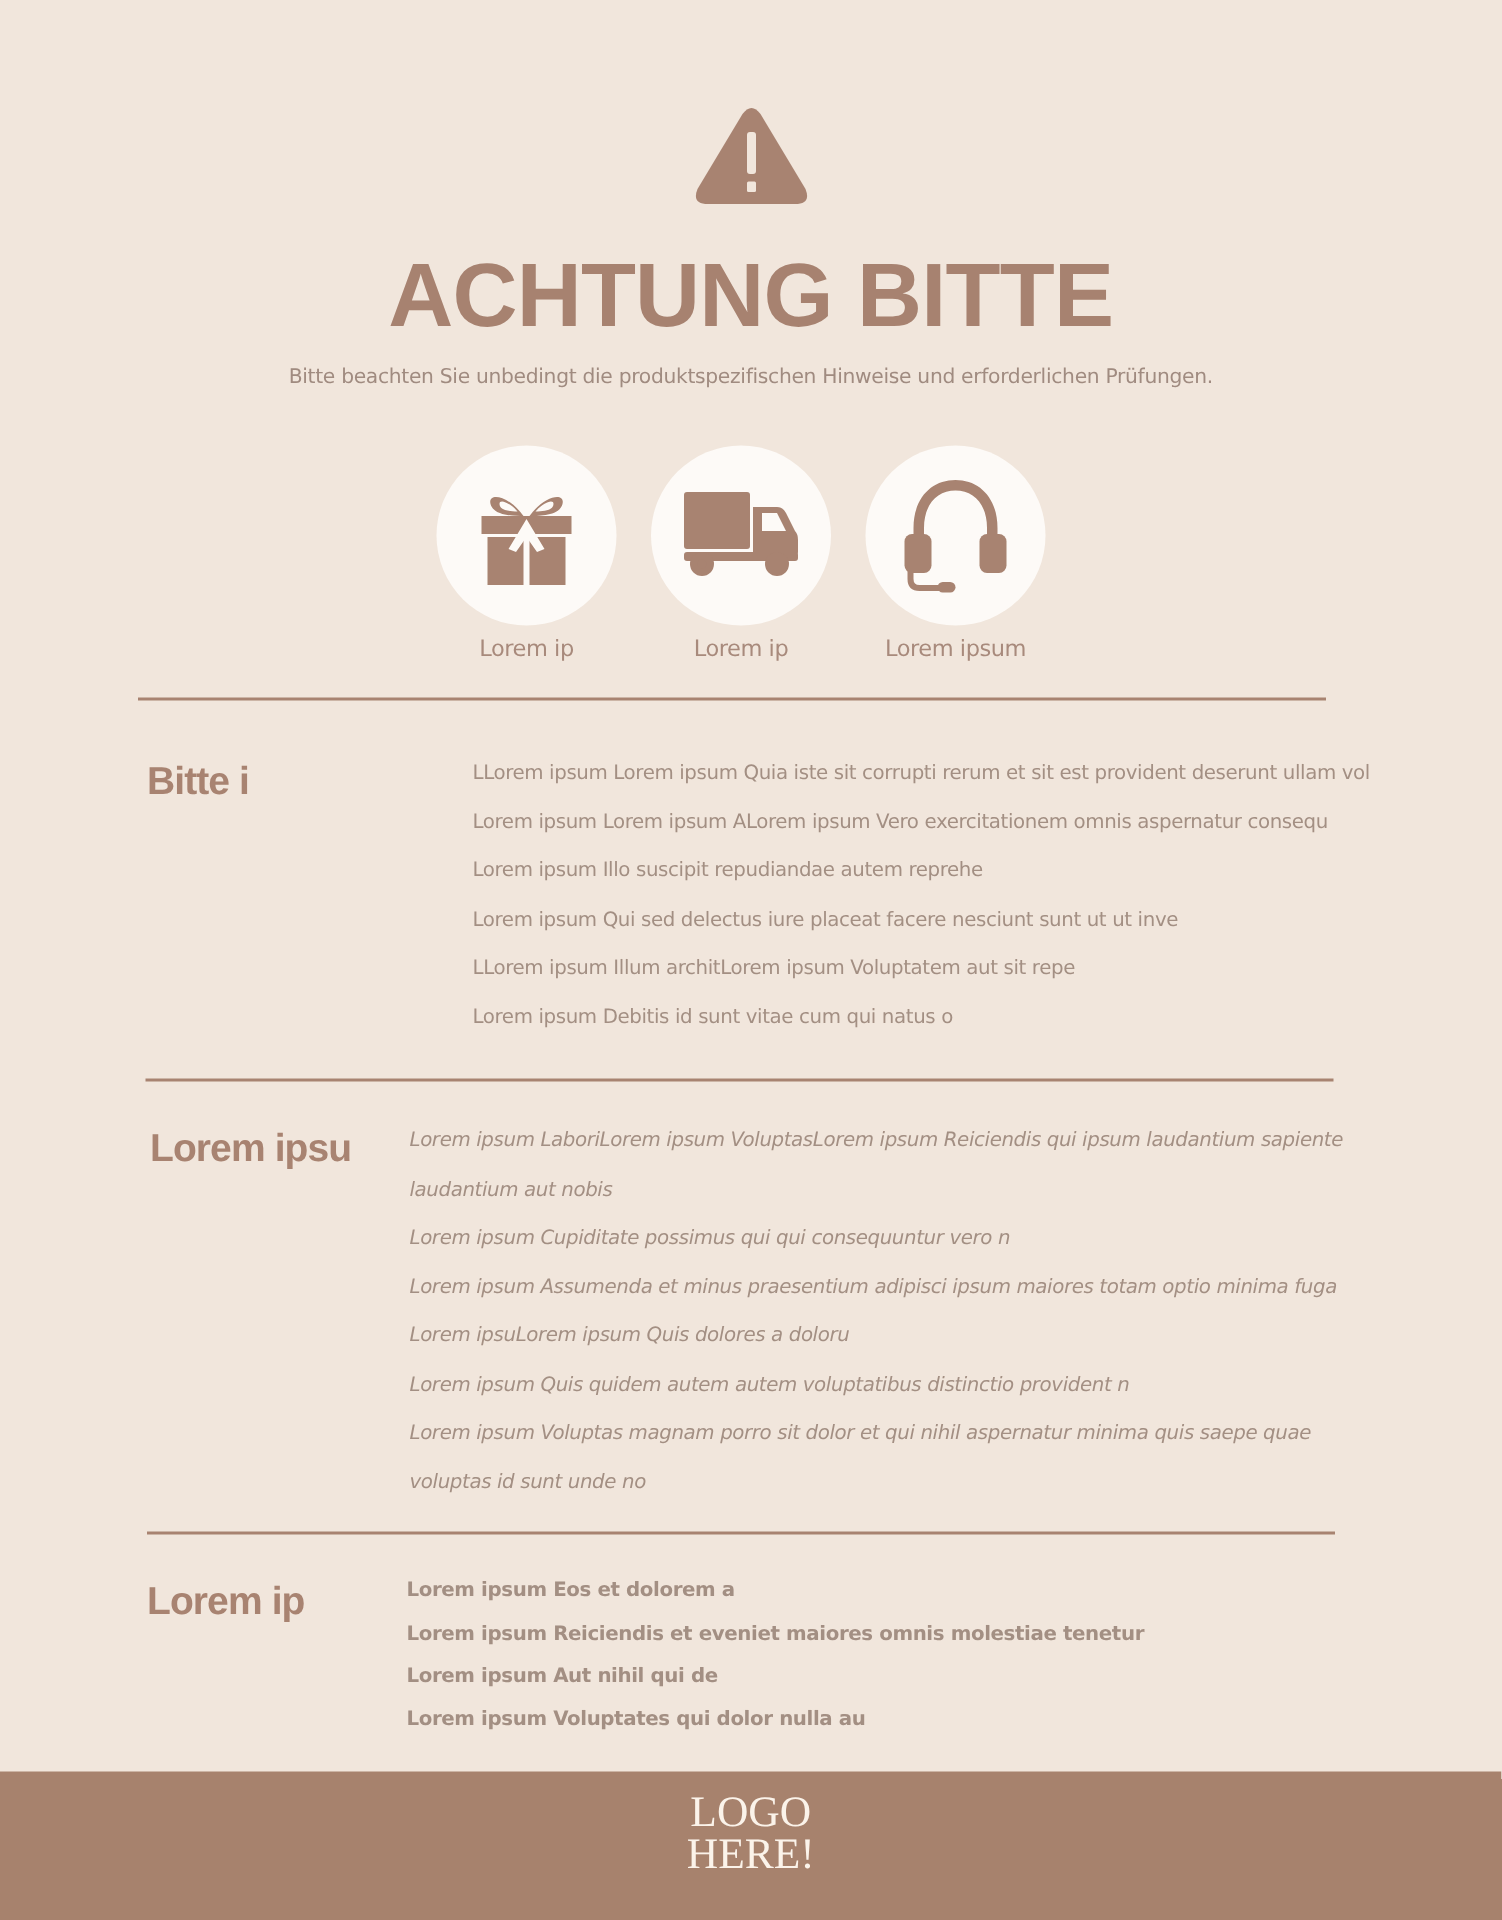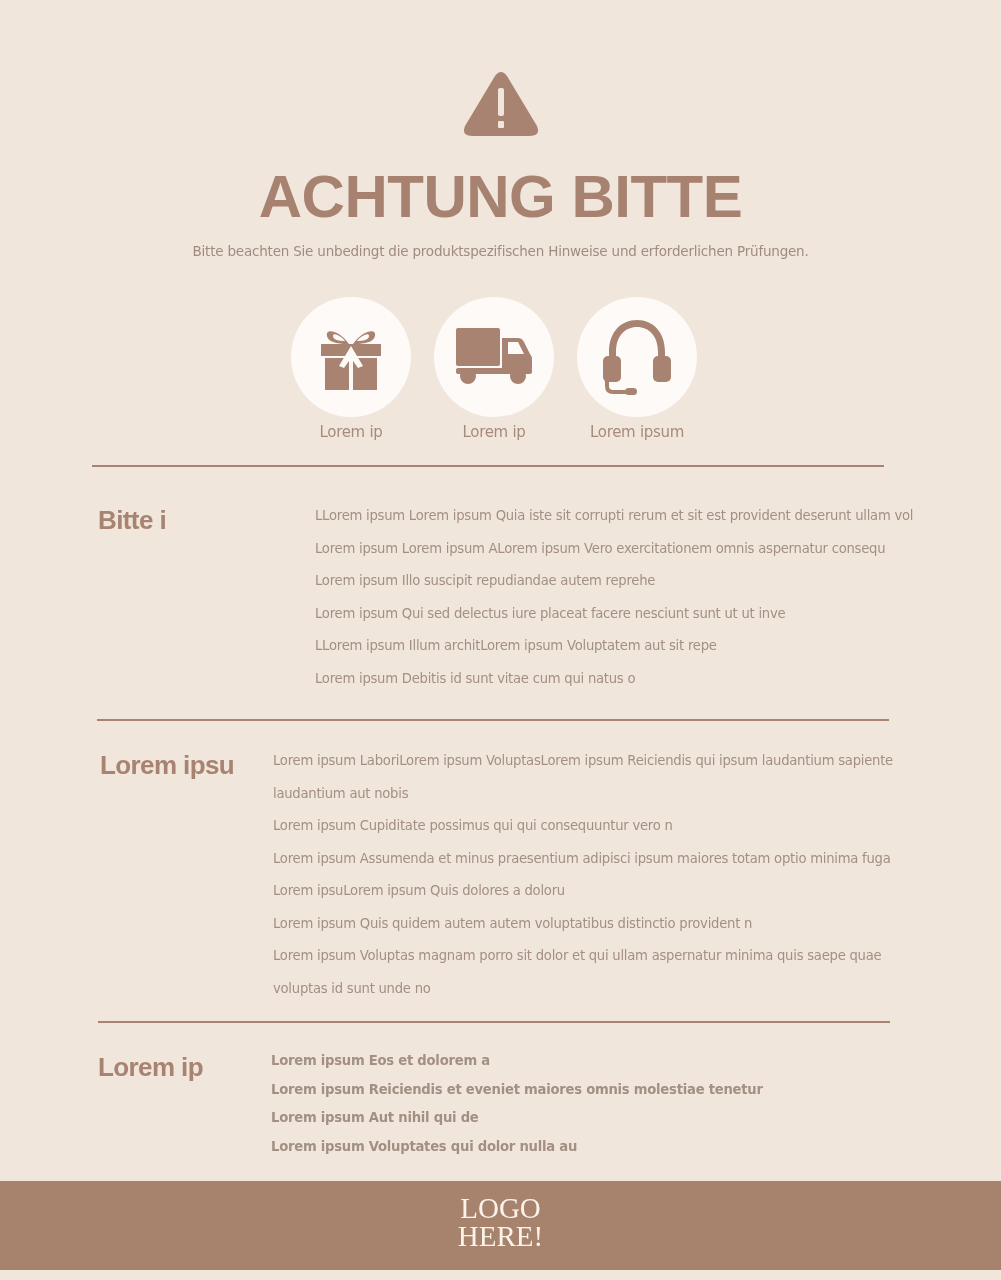--- a/index.html
+++ b/index.html
@@ -104,21 +104,21 @@
       letter-spacing: -0.25px;
     }
     .section-lines li {
       white-space: nowrap;
     }
     .footer {
       position: absolute;
       left: 0;
       top: 1181px;
       width: 1001px;
-      height: 89px;
+      height: 99px;
       background: #a7826d;
     }
     .logo {
       position: absolute;
       left: 0;
       top: 13px;
       width: 1001px;
       text-align: center;
       font-family: "Liberation Serif", "DejaVu Serif", serif;
       font-size: 29px;
@@ -200,28 +200,28 @@
     <li>Lorem ipsum Qui sed delectus iure placeat facere nesciunt sunt ut ut inve</li>
     <li>LLorem ipsum Illum architLorem ipsum Voluptatem aut sit repe</li>
     <li>Lorem ipsum Debitis id sunt vitae cum qui natus o</li>
   </ul>
 </div>
 
 <div class="divider" style="left:97px; top:719px; width:792px;"></div>
 
 <div class="section">
   <div class="section-heading" style="left:100px; top:750px;">Lorem ipsu</div>
-  <ul class="section-lines" style="left:273px; top:745px; line-height:32.5px;">
+  <ul class="section-lines" style="left:273px; top:745px; line-height:32.5px;font-style:italic;">
     <li>Lorem ipsum LaboriLorem ipsum VoluptasLorem ipsum Reiciendis qui ipsum laudantium sapiente</li>
     <li>laudantium aut nobis</li>
     <li>Lorem ipsum Cupiditate possimus qui qui consequuntur vero n</li>
     <li>Lorem ipsum Assumenda et minus praesentium adipisci ipsum maiores totam optio minima fuga</li>
     <li>Lorem ipsuLorem ipsum Quis dolores a doloru</li>
     <li>Lorem ipsum Quis quidem autem autem voluptatibus distinctio provident n</li>
-    <li>Lorem ipsum Voluptas magnam porro sit dolor et qui ullam aspernatur minima quis saepe quae</li>
+    <li>Lorem ipsum Voluptas magnam porro sit dolor et qui nihil aspernatur minima quis saepe quae</li>
     <li>voluptas id sunt unde no</li>
   </ul>
 </div>
 
 <div class="divider" style="left:98px; top:1021px; width:792px;"></div>
 
 <div class="section">
   <div class="section-heading" style="left:98px; top:1052px;">Lorem ip</div>
   <ul class="section-lines" style="left:271px; top:1047px; line-height:28.5px;font-weight:bold;">
     <li>Lorem ipsum Eos et dolorem a</li>

